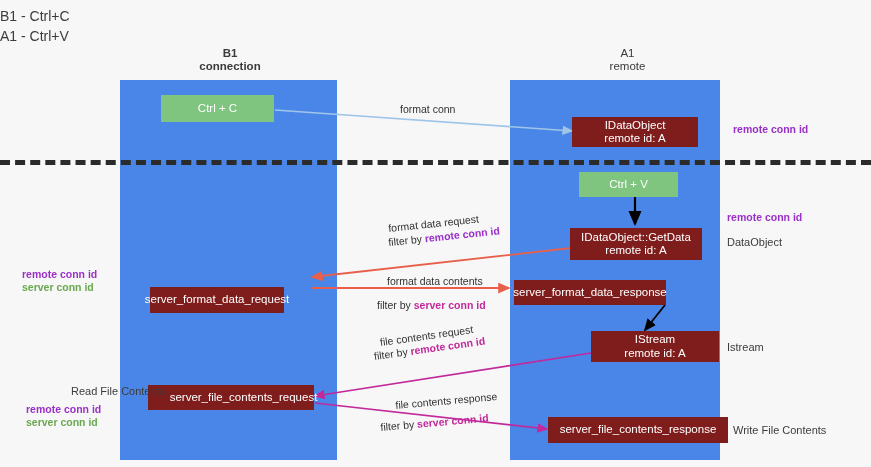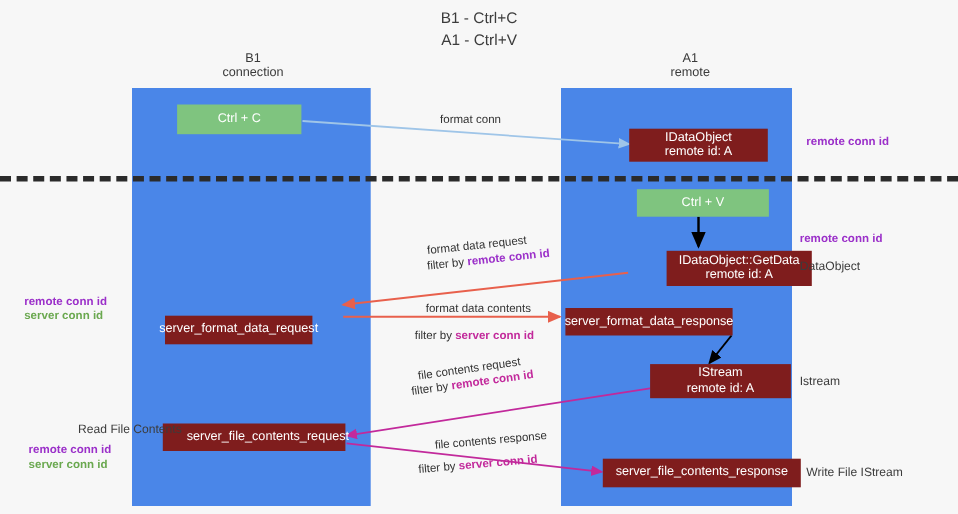--- a/index.html
+++ b/index.html
@@ -27,21 +27,20 @@
     font-size: 11.5px;
     color: #3a3a3a;
     line-height: 13px;
     white-space: pre-line;
   }
   .title {
     position: absolute;
     left: 0;
     right: 0;
     top: 6px;
-    text-align: center;
     font-size: 14px;
     color: #3c3c3c;
     line-height: 20px;
     white-space: pre-line;
   }
   .box {
     position: absolute;
     display: flex;
     flex-direction: column;
     align-items: center;
@@ -86,21 +85,21 @@
   }
 </style>
 </head>
 <body>
 
 <div id="canvas">
 
   <div class="title">B1 - Ctrl+C
 A1 - Ctrl+V</div>
 
-  <div class="lane-head" style="left:125px; top:47px; width:210px;">B1
+  <div class="lane-head" style="left:125px; top:47px; width:210px;font-weight:bold;">B1
 connection</div>
   <div class="lane-head" style="left:510px; top:47px; width:235px;">A1
 remote</div>
 
   <div class="lane" style="left:120px; top:80px; width:217px; height:380px;"></div>
   <div class="lane" style="left:510px; top:80px; width:210px; height:380px;"></div>
 
   <svg class="overlay">
     <defs>
       <marker id="ar-blue" markerWidth="7" markerHeight="7" refX="6" refY="3" orient="auto">
@@ -136,25 +135,25 @@
 
   <div class="box green" style="left:161px; top:95px; width:113px; height:27px;">
     <span>Ctrl + C</span>
   </div>
 
   <div class="box orange" style="left:572px; top:117px; width:126px; height:30px;">
     <span>IDataObject</span>
     <span>remote id: A</span>
   </div>
 
-  <div class="box green" style="left:579px; top:172px; width:120px; height:25px;">
+  <div class="box green" style="left:579px; top:172px; width:99px; height:25px;">
     <span>Ctrl + V</span>
   </div>
 
-  <div class="box orange" style="left:570px; top:228px; width:132px; height:32px;margin-left:36px;">
+  <div class="box orange" style="left:570px; top:228px; width:132px; height:32px;">
     <span>IDataObject::GetData</span>
     <span>remote id: A</span>
   </div>
 
   <div class="box orange" style="left:150px; top:268px; width:134px; height:26px;margin-top:19px;">
     <span>server_format_data_request</span>
   </div>
 
   <div class="box orange" style="left:514px; top:280px; width:152px; height:25px;">
     <span>server_format_data_response</span>
@@ -196,21 +195,21 @@
   <div class="lbl rot" style="left:396px; top:399px; transform: rotate(-5deg);">file contents response</div>
   <div class="lbl rot" style="left:381px; top:421px; transform: rotate(-5deg);">
     <span>filter by</span>
     <span class="lbl magenta" style="position:static;">server conn id</span>
   </div>
 
   <div class="lbl purple" style="left:733px; top:123px;">remote conn id</div>
   <div class="lbl purple" style="left:727px; top:211px;">remote conn id</div>
   <div class="lbl big" style="left:727px; top:236px;">DataObject</div>
   <div class="lbl big" style="left:727px; top:341px;">Istream</div>
-  <div class="lbl big" style="left:733px; top:424px;">Write File IStream</div>
+  <div class="lbl big" style="left:733px; top:424px;">Write File Contents</div>
 
   <div class="lbl purple" style="left:22px; top:268px;">remote conn id</div>
   <div class="lbl green" style="left:22px; top:281px;">server conn id</div>
 
   <div class="lbl big" style="left:26px; top:385px;padding-left:45px;">Read File Contents</div>
   <div class="lbl purple" style="left:26px; top:403px;">remote conn id</div>
   <div class="lbl green" style="left:26px; top:416px;">server conn id</div>
 
 </div>
 

